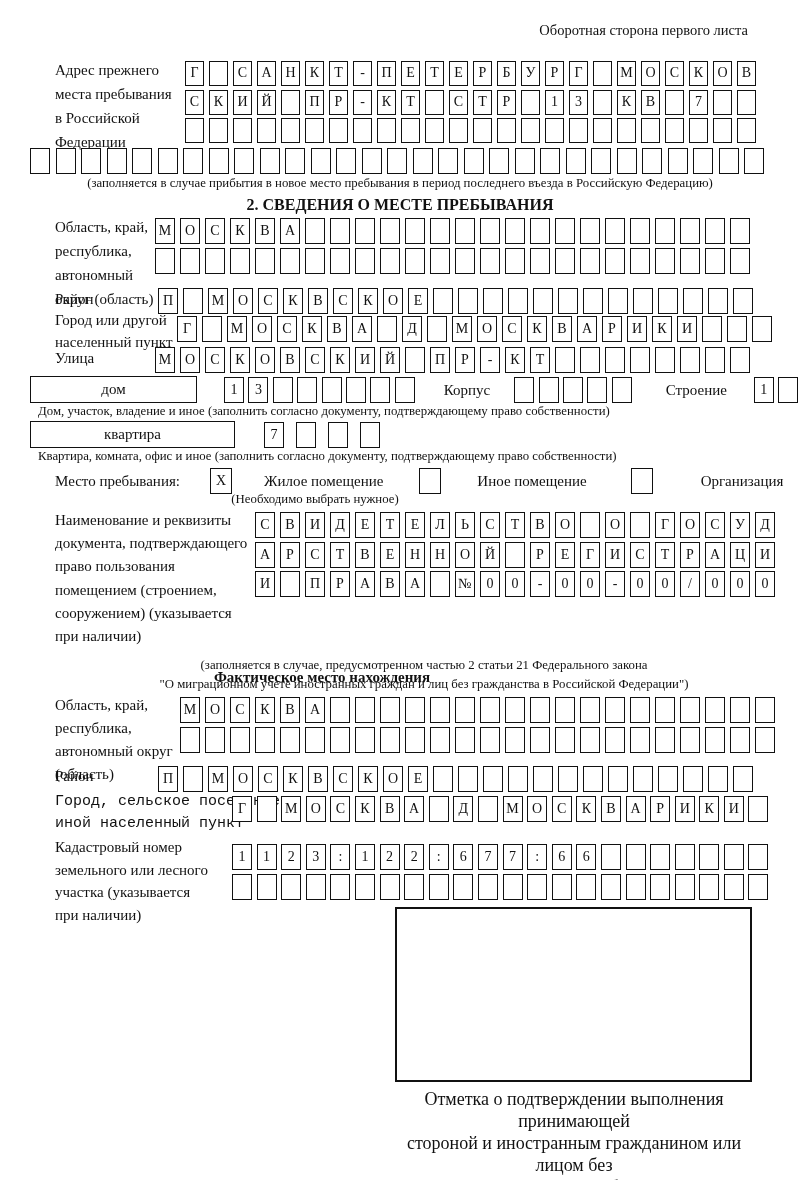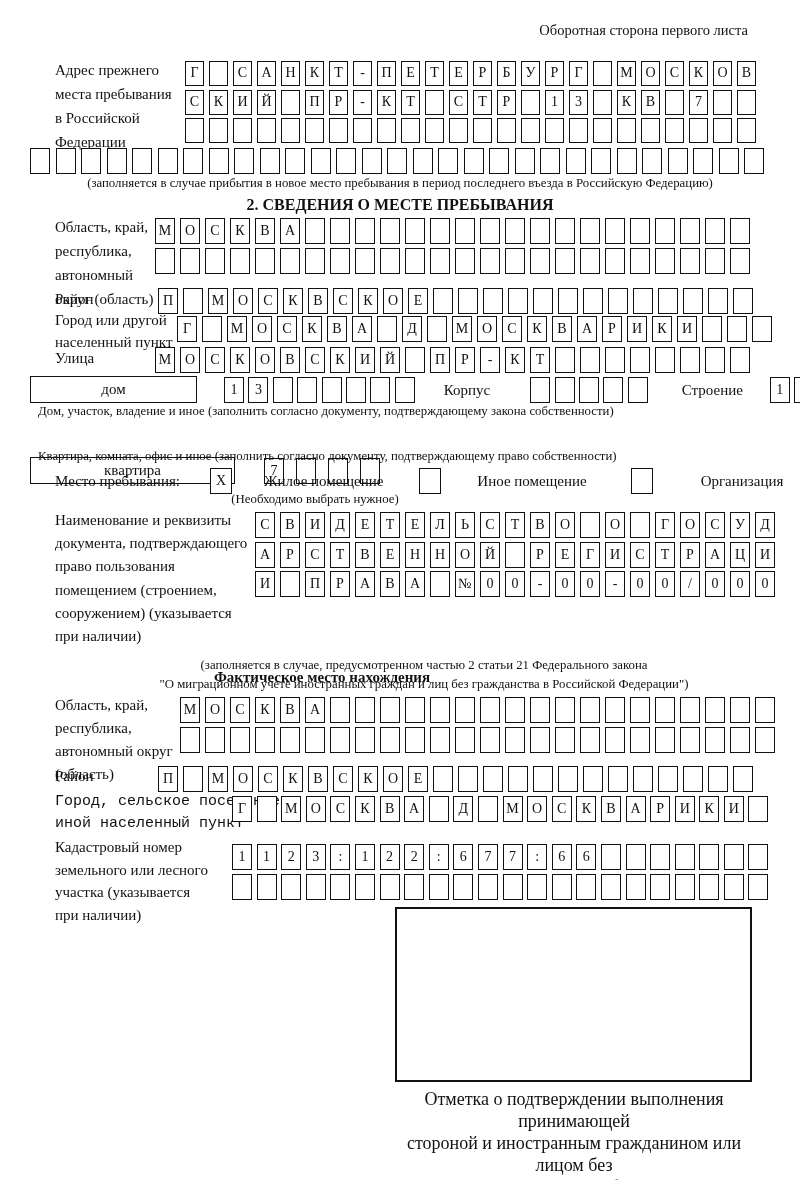--- a/index.html
+++ b/index.html
@@ -302,39 +302,39 @@
     <div class="boxrow" style="gap:4.4px; margin-right:9px;">
         <span class="cb">1</span>
         <span class="cb">3</span>
         <span class="cb"></span>
         <span class="cb"></span>
         <span class="cb"></span>
         <span class="cb"></span>
         <span class="cb"></span>
         <span class="cb"></span>
       </div>
-    <div class="inlinelbl" style="margin-right:20px;">Корпус</div>
+    <div class="inlinelbl" style="margin-right:4px;">Корпус</div>
     <div class="boxrow" style="gap:4.4px; margin-right:14px;">
         <span class="cb"></span>
         <span class="cb"></span>
         <span class="cb"></span>
         <span class="cb"></span>
         <span class="cb"></span>
       </div>
     <div class="inlinelbl" style="margin-right:7px;">Строение</div>
     <div class="boxrow" style="gap:4.4px;">
         <span class="cb">1</span>
         <span class="cb"></span>
         <span class="cb"></span>
         <span class="cb"></span>
       </div>
   </div>
-  <div class="abs note" style="left:38px; top:404px;">Дом, участок, владение и иное (заполнить согласно документу, подтверждающему закона собственности)</div>
-
-  <div class="abs inlinerow" style="left:30px; top:421px;margin-top:36px;">
+  <div class="abs note" style="left:38px; top:404px;">Дом, участок, владение и иное (заполнить согласно документу, подтверждающему право собственности)</div>
+
+  <div class="abs inlinerow" style="left:30px; top:421px;">
     <div class="widebox" style="width:205px; margin-right:9px;">квартира</div>
     <div class="boxrow" style="gap:12px;">
         <span class="cb">7</span>
         <span class="cb"></span>
         <span class="cb"></span>
         <span class="cb"></span>
       </div>
   </div>
   <div class="abs note" style="left:38px; top:449px;">Квартира, комната, офис и иное (заполнить согласно документу, подтверждающему право собственности)</div>
 

